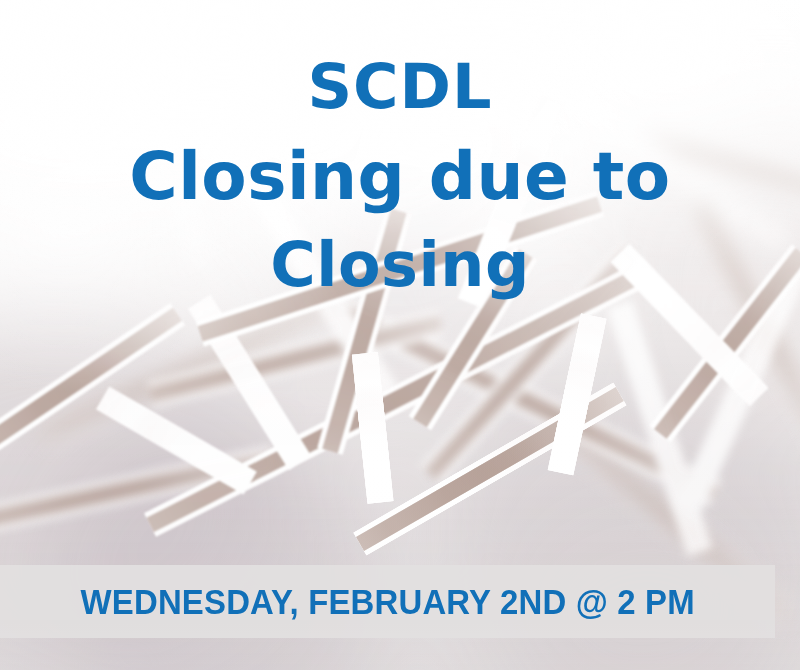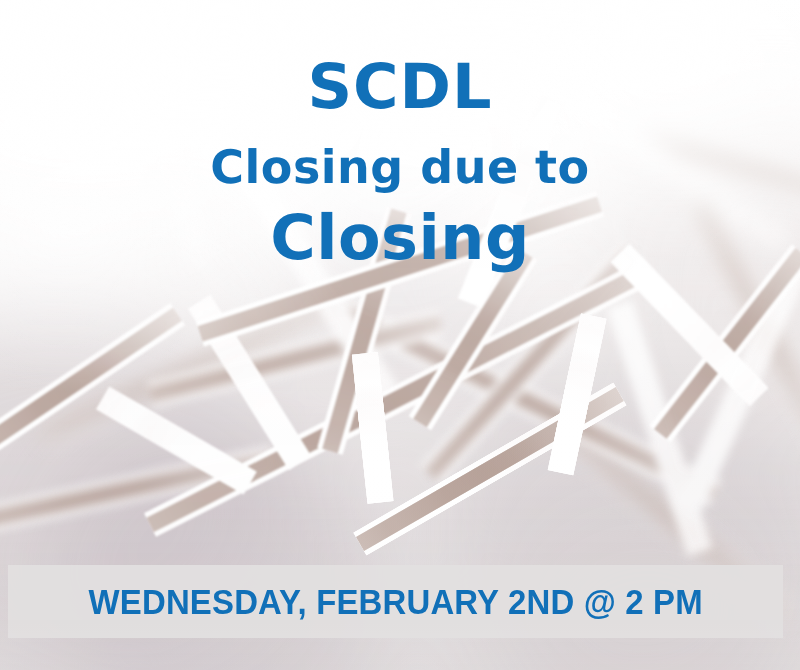--- a/index.html
+++ b/index.html
@@ -163,33 +163,33 @@
     line-height: 1.0;
     letter-spacing: 0.4px;
     text-rendering: geometricPrecision;
   }
   .line-1 {
     font-size: 62px;
     letter-spacing: 1px;
     margin-bottom: 26px;
   }
   .line-2 {
-    font-size: 46px;
+    font-size: 66px;
     letter-spacing: 0.5px;
-    margin-bottom: 17px;
+    margin-bottom: 24px;
   }
   .line-3 {
     font-size: 62px;
     letter-spacing: 0.5px;
   }
 
   
   .date-banner {
     position: absolute;
-    left: 8px;
+    left: 0;
     top: 565px;
     width: 775px;
     height: 73px;
     background: rgba(226,224,224,0.93);
     display: flex;
     align-items: center;
     justify-content: center;
     z-index: 6;
   }
   .date-text {

